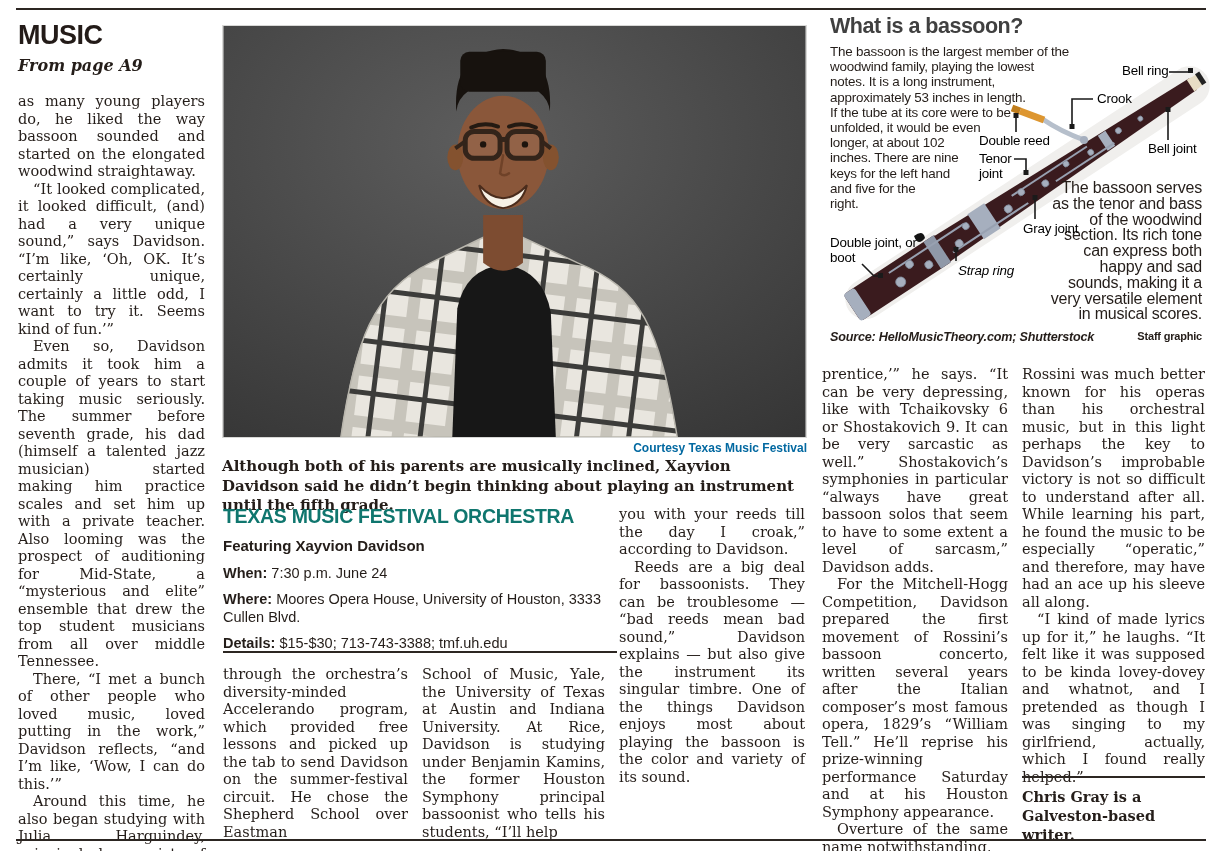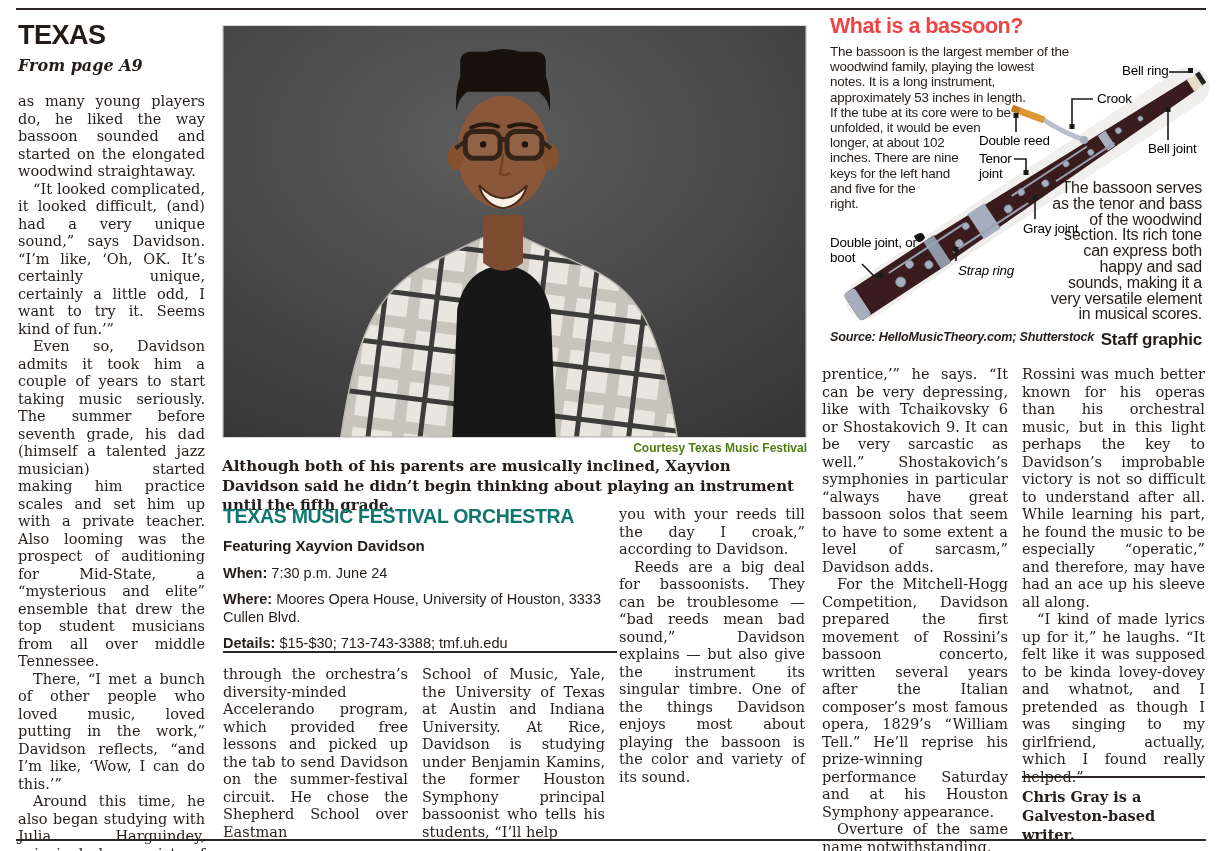--- a/index.html
+++ b/index.html
@@ -13,58 +13,58 @@
         font-style:italic;font-weight:bold;font-size:16px;}
   
   .col{position:absolute;width:187px;font-family:"DejaVu Serif",serif;font-size:14.5px;
         line-height:17.5px;text-align:justify;color:#241d19;}
   .col p{margin:0;}
   .col p + p{text-indent:15px;}
   
   .photo{position:absolute;left:222px;top:25px;width:585px;height:413px;}
   .photo svg{display:block;border:1px solid #d8d8d6;box-sizing:border-box;}
   .credit{position:absolute;left:222px;top:441px;width:585px;text-align:right;
-        font-size:12px;font-weight:600;color:#4d7c0f;}
+        font-size:12px;font-weight:600;color:#0369a1;}
   .caption{position:absolute;left:222px;top:457px;width:585px;font-family:"DejaVu Serif",serif;
         font-weight:bold;font-size:15px;line-height:19.5px;}
   
   .event-box{position:absolute;left:223px;top:505px;width:392px;}
   .event-title{font-size:19.5px;font-weight:bold;letter-spacing:-0.3px;margin:0 0 9px 0;color:#0f766e;}
   .event-featuring{font-size:15px;font-weight:bold;margin:0 0 10px 0;}
   .event-line{font-size:14.5px;line-height:18px;margin:0 0 8px 0;}
   .event-line b{font-weight:bold;}
   
   .infographic{position:absolute;left:816px;top:12px;width:396px;height:340px;}
   .info-title{position:absolute;left:14px;top:2px;font-size:21.5px;font-weight:bold;
-        letter-spacing:-0.5px;color:#ef4444;}
+        letter-spacing:-0.5px;color:#404040;}
   .info-intro{position:absolute;left:14px;top:32px;width:254px;font-size:13.4px;
         line-height:15.2px;letter-spacing:-0.2px;}
   .info-intro p{margin:0;}
   .intro-spacer{float:right;width:150px;height:132px;margin-top:28px;
         shape-outside:polygon(100% 0,0 100%,100% 100%);}
   .side-note{position:absolute;left:226px;top:168px;width:160px;text-align:right;
         font-size:16px;line-height:15.8px;letter-spacing:-0.2px;}
   .diagram-label{position:absolute;font-size:13.4px;line-height:14.5px;letter-spacing:-0.2px;color:#000000;}
   .info-source{position:absolute;left:14px;top:318px;font-size:12.6px;font-weight:bold;
         font-style:italic;letter-spacing:-0.2px;}
-  .info-credit{position:absolute;right:10px;top:318px;font-size:17px;font-weight:bold;
+  .info-credit{position:absolute;right:10px;top:318px;font-size:11px;font-weight:bold;
         letter-spacing:-0.2px;}
   .bassoon-svg{position:absolute;left:0;top:0;}
   
   .bio{position:absolute;left:1022px;top:787px;width:183px;font-family:"DejaVu Serif",serif;
         font-weight:bold;font-size:14.5px;line-height:19px;}
 </style>
 </head>
 <body>
 
 <div id="page">
 
   <div class="rule" style="left:16px;top:8px;width:1190px;"></div>
 
-  <div class="section-title">TEXAS</div>
+  <div class="section-title">MUSIC</div>
   <div class="from-page">From page A9</div>
 
   <div class="col" style="left:18px;top:93px;">
     <p>as many young players do, he liked the way bassoon sounded and started on the elongated woodwind straightaway.</p>
     <p>“It looked complicated, it looked difficult, (and) had a very unique sound,” says Davidson. “I’m like, ‘Oh, OK. It’s certainly unique, certainly a little odd, I want to try it. Seems kind of fun.’”</p>
     <p>Even so, Davidson admits it took him a couple of years to start taking music seriously. The summer before seventh grade, his dad (himself a talented jazz musician) started making him practice scales and set him up with a private teacher. Also looming was the prospect of auditioning for Mid-State, a “mysterious and elite” ensemble that drew the top student musicians from all over middle Tennessee.</p>
     <p>There, “I met a bunch of other people who loved music, loved putting in the work,” Davidson reflects, “and I’m like, ‘Wow, I can do this.’”</p>
     <p>Around this time, he also began studying with Julia Harguindey, principal bassoonist of the Nashville Symphony,</p>
   </div>
 

